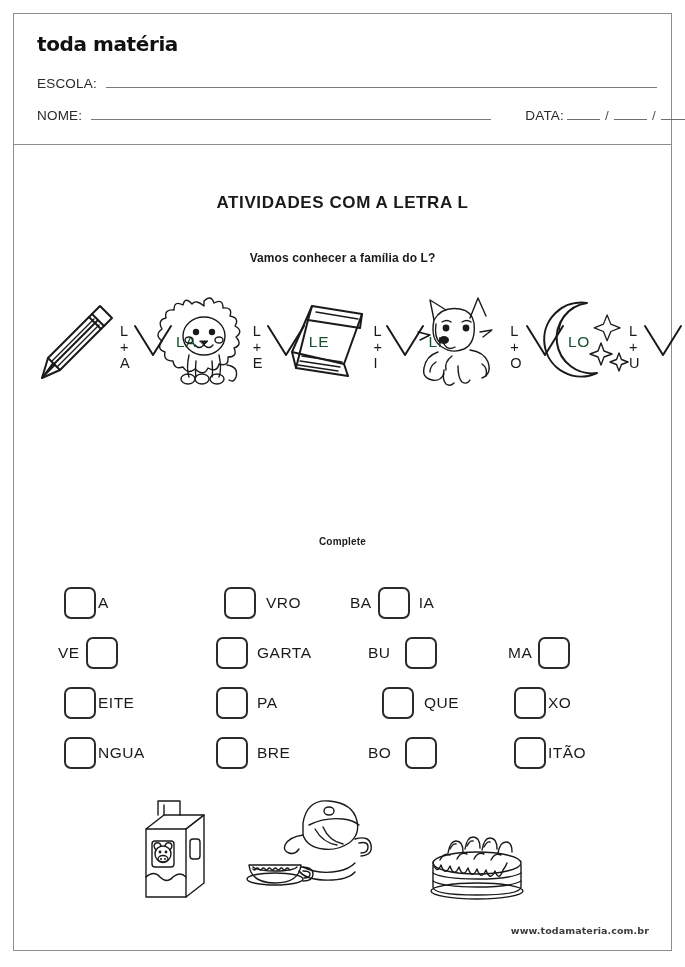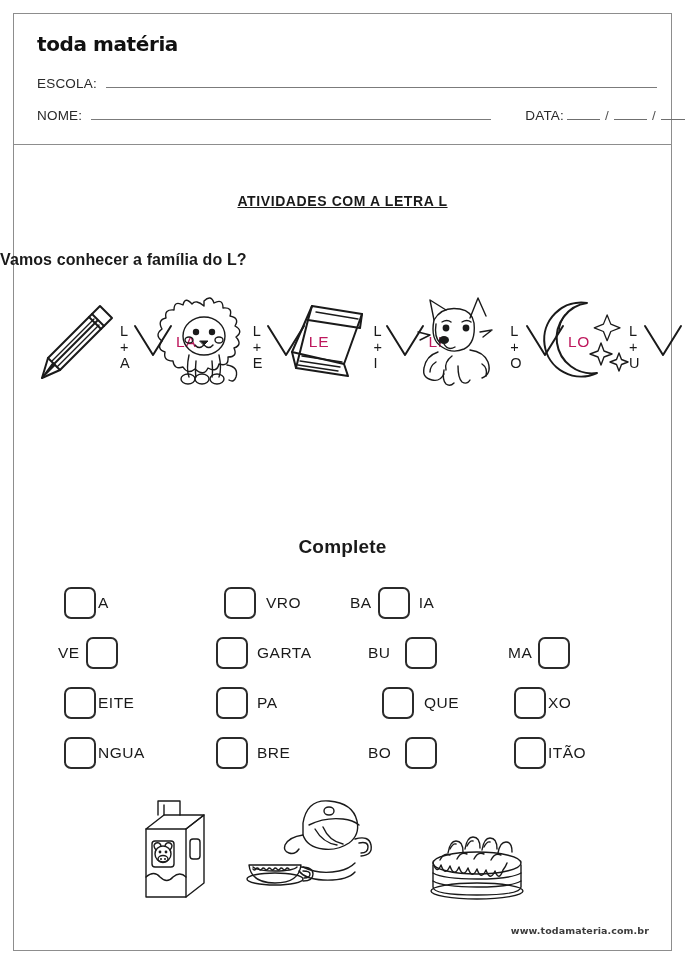--- a/index.html
+++ b/index.html
@@ -91,31 +91,30 @@
     margin: 0 3px;
   }
   .date-slash { margin: 0 2px; color: #555; }
 
   
   .title-main {
     position: absolute;
     left: 0; right: 0;
     top: 193px;
     text-align: center;
-    font-size: 14px;
+    font-size: 17px;
     font-weight: 700;
     letter-spacing: 0.6px;
-    text-decoration: underline;
   }
   .title-sub {
     position: absolute;
     left: 0; right: 0;
     top: 251px;
-    text-align: left;
-    font-size: 16px;
+    text-align: center;
+    font-size: 12px;
     font-weight: 700;
     letter-spacing: 0.1px;
   }
 
   
   .family-row {
     position: absolute;
     left: 28px;
     top: 288px;
     width: 629px;
@@ -146,30 +145,30 @@
   }
   .family-vee {
     margin-top: 2px;
     height: 38px;
     width: 46px;
   }
   .family-result {
     margin-top: 3px;
     font-size: 15.5px;
     letter-spacing: 0.8px;
-    color: #be185d;
+    color: #14532d;
   }
 
   
   .complete-heading {
     position: absolute;
     left: 0; right: 0;
     top: 536px;
     text-align: center;
-    font-size: 19px;
+    font-size: 10px;
     font-weight: 700;
     letter-spacing: 0.2px;
   }
 
   
   .complete-grid {
     position: absolute;
     left: 58px;
     top: 578px;
     width: 588px;

